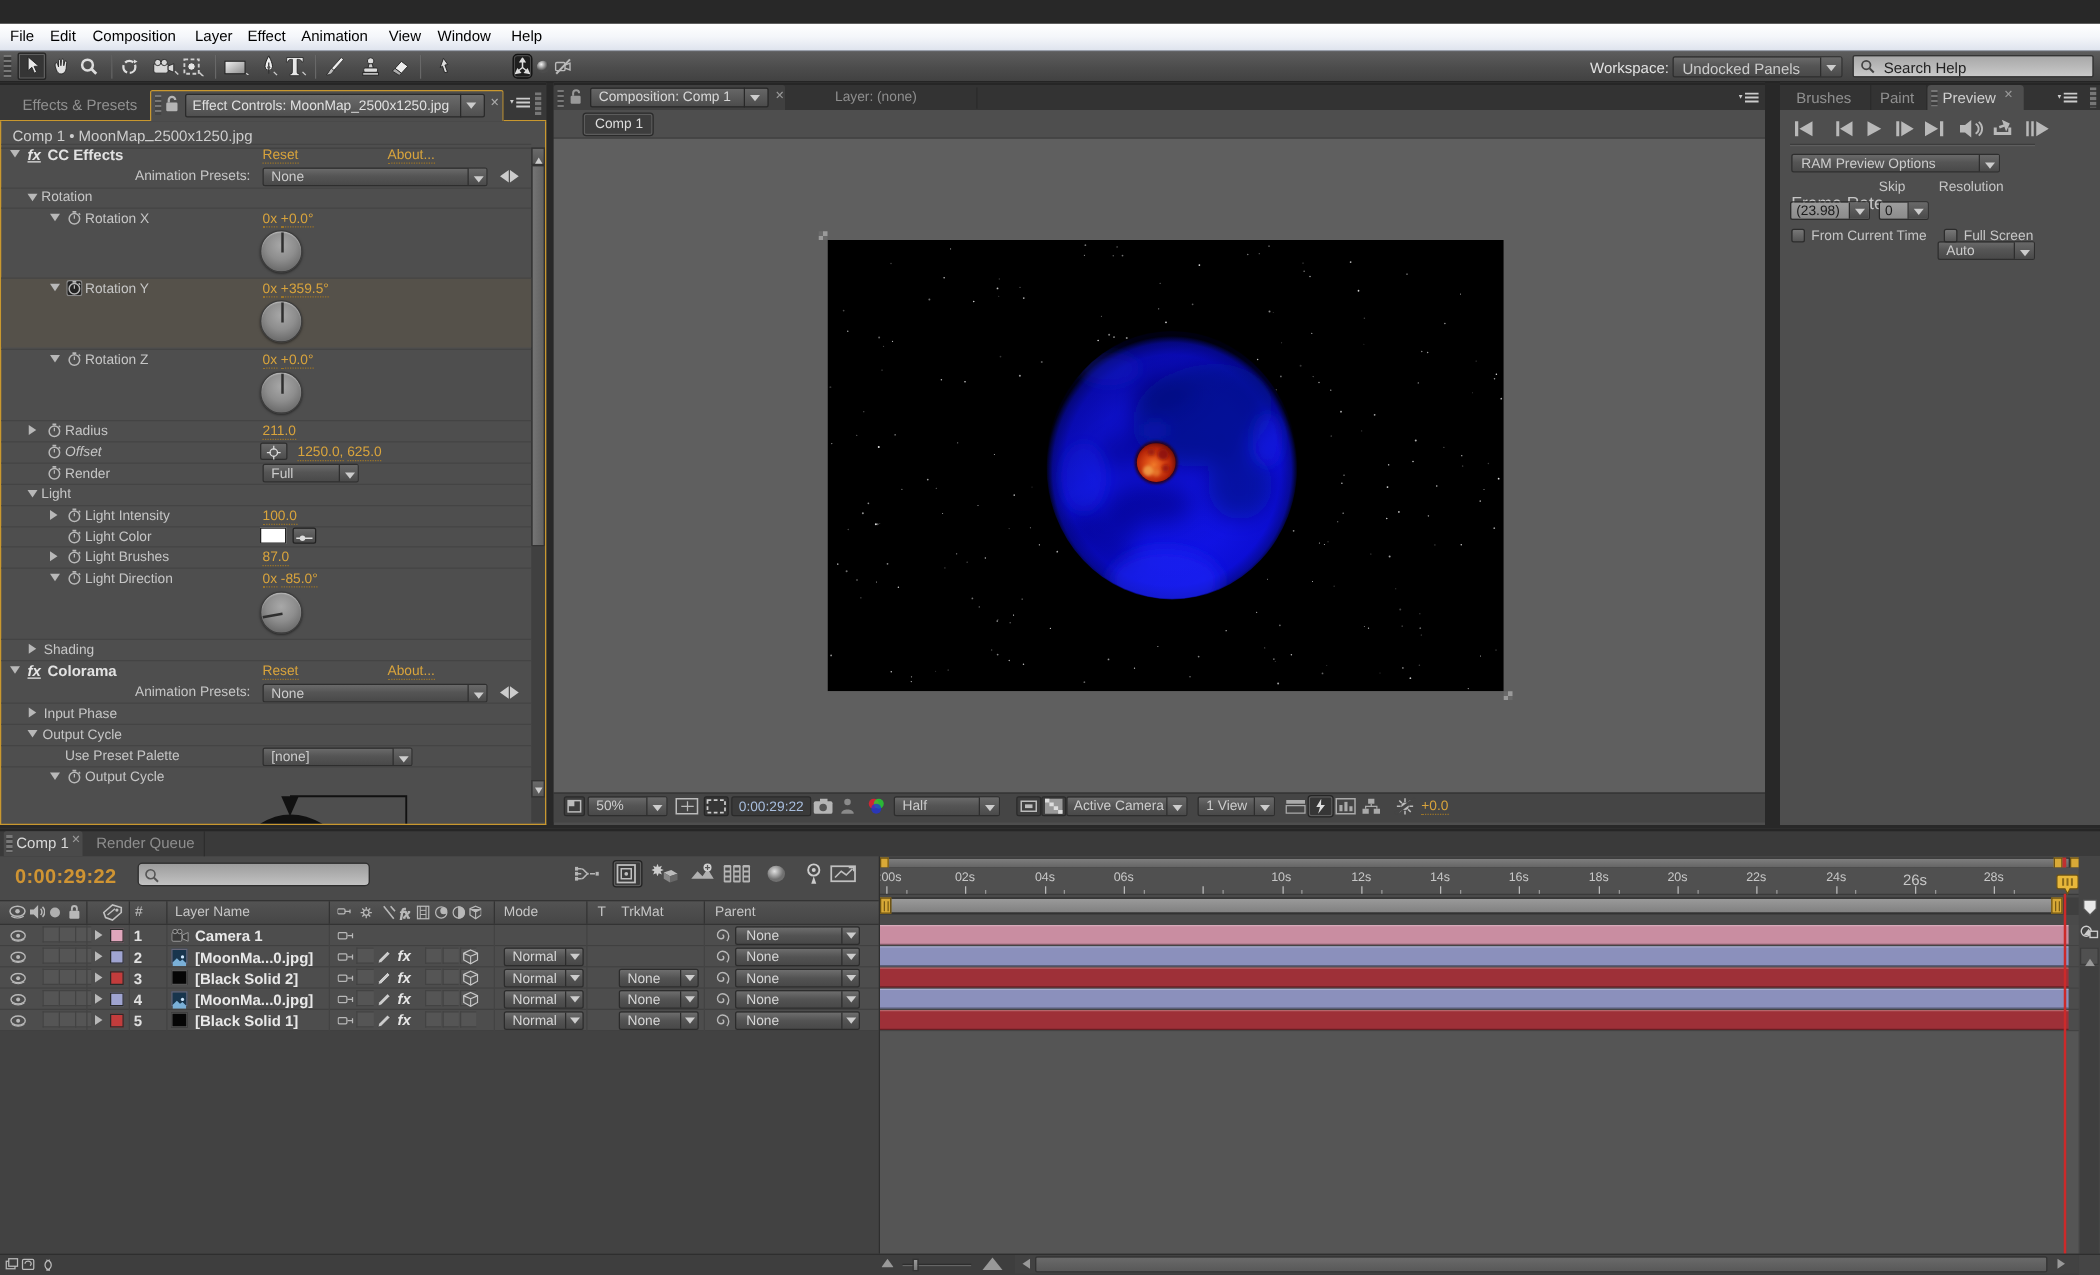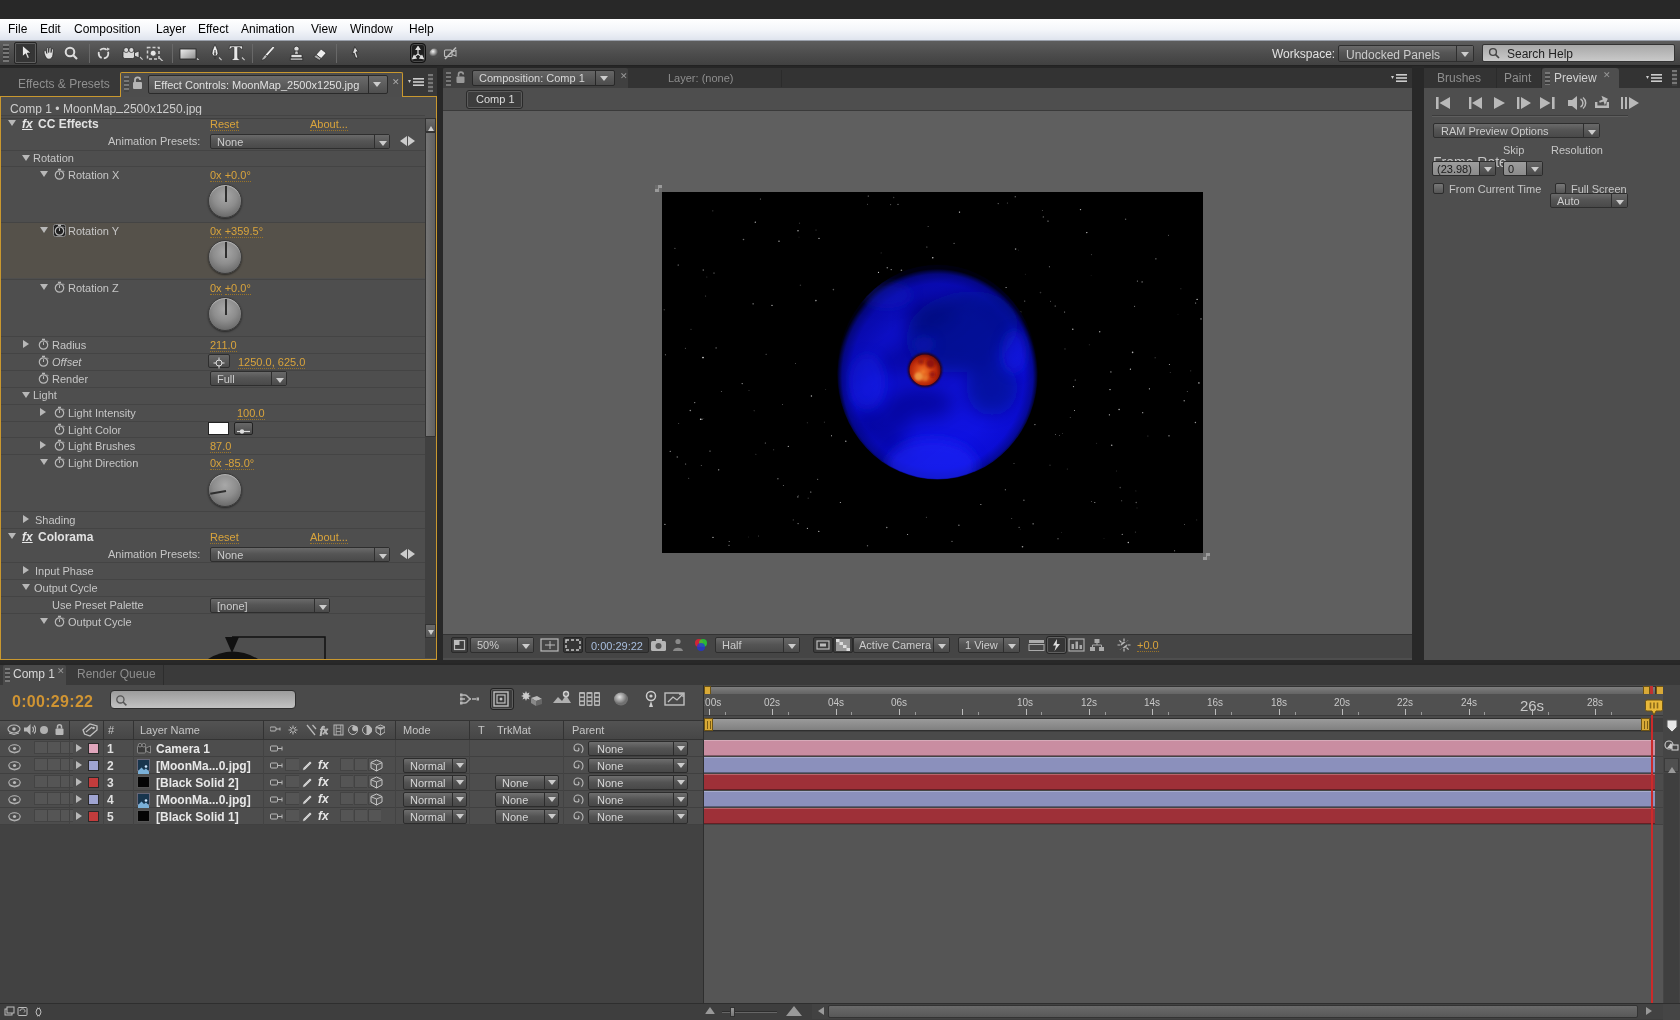--- a/index.html
+++ b/index.html
@@ -293,21 +293,21 @@
 <div class="abs" style="left:33px;top:323px;font-size:11px;color:#c6c6c6;font-weight:normal;white-space:nowrap;">Light</div>
 <div class="abs" style="left:1px;top:338px;width:424px;height:1px;background:#444444;"></div>
 <div class="abs" style="left:40px;top:342px;width:0;height:0;border:4px solid transparent;border-left:6px solid #b8b8b8;"></div>
 <svg class="abs" style="left:53px;top:340px;" width="13" height="13" viewBox="0 0 13 13">
         <circle cx="6.5" cy="7" r="4.2" fill="none" stroke="#b8b8b8" stroke-width="1.2"></circle>
         <line x1="6.5" y1="7" x2="6.5" y2="4.2" stroke="#b8b8b8" stroke-width="1"></line>
         <line x1="5" y1="1.4" x2="8" y2="1.4" stroke="#b8b8b8" stroke-width="1.4"></line>
         <line x1="10" y1="2.6" x2="11.2" y2="3.8" stroke="#b8b8b8" stroke-width="1"></line>
       </svg>
 <div class="abs" style="left:68px;top:341px;font-size:11px;color:#c6c6c6;font-weight:normal;white-space:nowrap;">Light Intensity</div>
-<div class="abs" style="left:210px;top:341px;font-size:11px;color:#d9a43c;font-weight:normal;white-space:nowrap;"><span style="border-bottom:1px dotted #9a7428;margin-left:27px;">100.0</span></div>
+<div class="abs" style="left:210px;top:341px;font-size:11px;color:#d9a43c;font-weight:normal;white-space:nowrap;"><span style="border-bottom:1px dotted #9a7428;">100.0</span></div>
 <div class="abs" style="left:1px;top:355px;width:424px;height:1px;background:#444444;"></div>
 <svg class="abs" style="left:53px;top:357px;" width="13" height="13" viewBox="0 0 13 13">
         <circle cx="6.5" cy="7" r="4.2" fill="none" stroke="#b8b8b8" stroke-width="1.2"></circle>
         <line x1="6.5" y1="7" x2="6.5" y2="4.2" stroke="#b8b8b8" stroke-width="1"></line>
         <line x1="5" y1="1.4" x2="8" y2="1.4" stroke="#b8b8b8" stroke-width="1.4"></line>
         <line x1="10" y1="2.6" x2="11.2" y2="3.8" stroke="#b8b8b8" stroke-width="1"></line>
       </svg>
 <div class="abs" style="left:68px;top:358px;font-size:11px;color:#c6c6c6;font-weight:normal;white-space:nowrap;">Light Color</div>
 <div class="abs" style="left:208px;top:356px;width:21px;height:13px;background:#fff;border:1px solid #222;"></div>
 <div class="abs" style="left:234px;top:356px;width:19px;height:13px;background:linear-gradient(180deg,#686868,#4a4a4a);border:1px solid #222;border-radius:2px;"><svg width="17" height="11" viewBox="0 0 17 11">
@@ -1266,21 +1266,21 @@
 <div class="abs" style="left:591px;top:18px;width:1px;height:3px;background:#999;"></div>
 <div class="abs" style="left:623px;top:3px;width:30px;text-align:center;font-size:10px;color:#c8c8c8;">20s</div>
 <div class="abs" style="left:638px;top:15px;width:1px;height:6px;background:#bbb;"></div>
 <div class="abs" style="left:654px;top:18px;width:1px;height:3px;background:#999;"></div>
 <div class="abs" style="left:686px;top:3px;width:30px;text-align:center;font-size:10px;color:#c8c8c8;">22s</div>
 <div class="abs" style="left:701px;top:15px;width:1px;height:6px;background:#bbb;"></div>
 <div class="abs" style="left:717px;top:18px;width:1px;height:3px;background:#999;"></div>
 <div class="abs" style="left:750px;top:3px;width:30px;text-align:center;font-size:10px;color:#c8c8c8;">24s</div>
 <div class="abs" style="left:765px;top:15px;width:1px;height:6px;background:#bbb;"></div>
 <div class="abs" style="left:780px;top:18px;width:1px;height:3px;background:#999;"></div>
-<div class="abs" style="left:813px;top:3px;width:30px;text-align:center;font-size:15px;color:#c8c8c8;">26s</div>
+<div class="abs" style="left:813px;top:3px;width:30px;text-align:center;font-size:12px;color:#c8c8c8;">26s</div>
 <div class="abs" style="left:828px;top:15px;width:1px;height:6px;background:#bbb;"></div>
 <div class="abs" style="left:844px;top:18px;width:1px;height:3px;background:#999;"></div>
 <div class="abs" style="left:876px;top:3px;width:30px;text-align:center;font-size:10px;color:#c8c8c8;">28s</div>
 <div class="abs" style="left:891px;top:15px;width:1px;height:6px;background:#bbb;"></div>
 <div class="abs" style="left:907px;top:18px;width:1px;height:3px;background:#999;"></div>
 </div>
 <svg class="abs" style="left:1645px;top:36px;" width="18" height="18" viewBox="0 0 18 18">
         <path d="M2 1 h14 a1.5 1.5 0 0 1 1.5 1.5 v8 a1.5 1.5 0 0 1 -1.5 1.5 h-5 l-2 4 -2 -4 h-5 A1.5 1.5 0 0 1 0.5 10.5 v-8 A1.5 1.5 0 0 1 2 1 Z" fill="#e8b83a" stroke="#6d5313" stroke-width="1"></path>
         <path d="M5.5 3.5 v6 M9 3.5 v6 M12.5 3.5 v6" stroke="#8a6a1a" stroke-width="1.6"></path>
       </svg>

